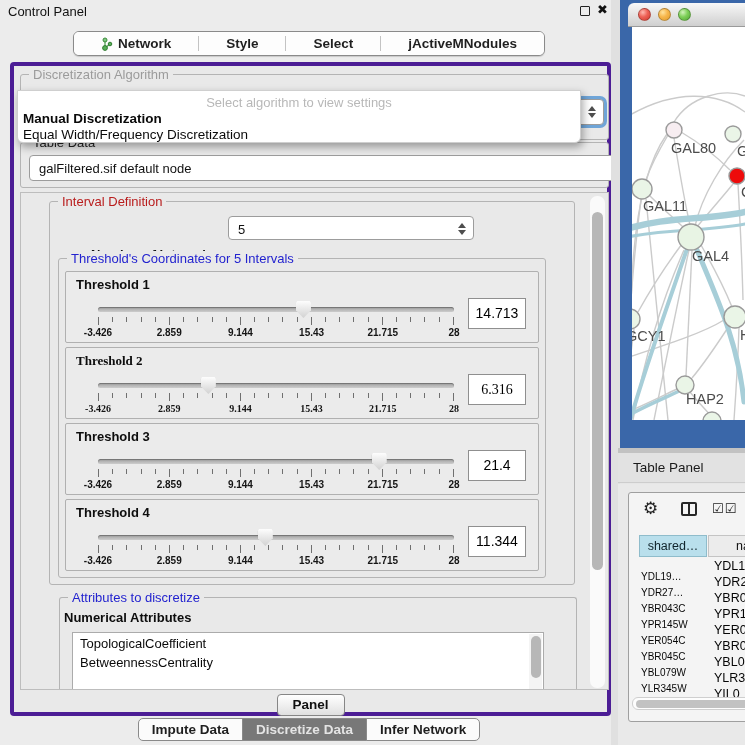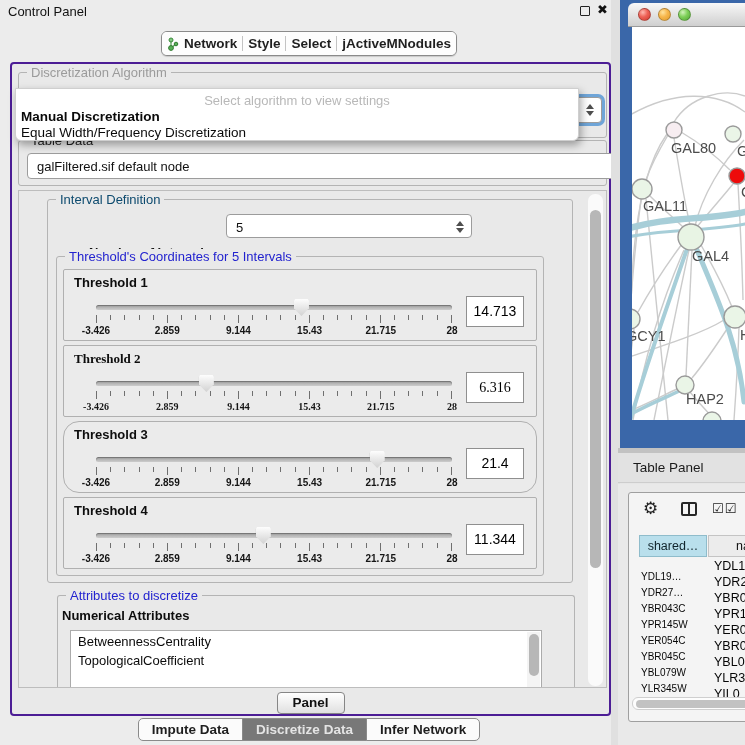--- a/index.html
+++ b/index.html
@@ -9,31 +9,31 @@
 
   
   .control-panel{position:absolute;left:0;top:0;width:618px;height:745px;background:#ececec;}
   .titlebar{position:absolute;left:0;top:0;width:100%;height:22px;}
   .titlebar .title{position:absolute;left:8px;top:4px;font-size:13px;color:#111;}
   .float-ic{position:absolute;left:580px;top:6px;width:10px;height:10px;border:1.5px solid #222;border-radius:1px;}
   .close-ic{position:absolute;left:597px;top:2px;font-size:13px;font-weight:bold;color:#111;}
 
   .tabrow{position:absolute;left:0;top:31px;width:618px;display:flex;justify-content:center;}
   .tabbox{display:inline-flex;align-items:stretch;border:1px solid #8a8a8a;border-radius:6px;background:#fdfdfd;overflow:hidden;height:25px;box-shadow:0 1px 1px rgba(0,0,0,.15);}
-  .tab{display:flex;align-items:center;gap:5px;padding:0 5px;font-size:13.5px;font-weight:bold;color:#1f1f1f;background:#fdfdfd;}
+  .tab{display:flex;align-items:center;gap:5px;padding:0 27px;font-size:13.5px;font-weight:bold;color:#1f1f1f;background:#fdfdfd;}
   .tab.sel{background:#757575;color:#e6e6e6;}
   .tabsep{width:1px;background:#c3c3c3;margin:4px 0;}
 
-  .outer-panel{position:absolute;left:10px;top:62px;width:601px;height:654px;background:#e9e9e9;border:2px solid #4c1d95;border-radius:4px;}
+  .outer-panel{position:absolute;left:10px;top:62px;width:601px;height:654px;background:#e9e9e9;border:4px solid #4c1d95;border-radius:4px;}
 
   .group{position:absolute;border:1px solid #b4b4b4;border-radius:3px;background:#e9e9e9;}
   .legend{position:absolute;top:-8px;left:8px;background:#e9e9e9;padding:0 4px;font-size:13px;}
   .legend.gray{color:#9b9b9b;}
   .legend.dark{color:#222;}
-  .legend.green{color:#0c4a6e;}
+  .legend.green{color:#b91c1c;}
   .legend.blue{color:#2323cf;}
 
   .combo{position:relative;background:#fff;border:1px solid #9c9c9c;border-radius:4px;height:26px;}
   .combo .val{position:absolute;left:9px;top:5px;font-size:13px;color:#111;white-space:nowrap;}
   .spin{position:absolute;right:7px;top:6px;display:flex;flex-direction:column;gap:2px;align-items:center;}
   .spin .up{width:0;height:0;border-left:4px solid transparent;border-right:4px solid transparent;border-bottom:5px solid #4e4e4e;}
   .spin .dn{width:0;height:0;border-left:4px solid transparent;border-right:4px solid transparent;border-top:5px solid #4e4e4e;}
   .combo.ghost{box-shadow:0 0 0 3px #6fa5d8;}
 
   .popup{position:absolute;left:3px;top:24px;width:564px;height:53px;background:#fff;border:1px solid #cfcfcf;
@@ -284,21 +284,21 @@
                       <span style="left: 20%;">2.859</span>
                       <span style="left: 40%;">9.144</span>
                       <span style="left: 60%;">15.43</span>
                       <span style="left: 80%;">21.715</span>
                       <span style="left: 100%;">28</span>
                     </div>
                     <div class="handle" style="left: calc(31% - 7.5px);"></div>
                   </div>
                   <div class="tvalue">6.316</div>
                 </div>
-                <div class="tcard" style="top: 164px; border-radius: 16px;">
+                <div class="tcard" style="top: 164px;">
                   <div class="tlabel">Threshold 3</div>
                   <div class="slider">
                     <div class="track"></div>
                     <div class="ticks">
                       <i class="major"></i>
                       <i></i>
                       <i></i>
                       <i></i>
                       <i></i>
                       <i class="major"></i>
@@ -381,22 +381,22 @@
                 </div>
               </div>
           </div>
         </div>
 
         <div class="group" style="left:38px;top:404px;width:518px;height:96px;border-bottom:none;">
           <span class="legend blue">Attributes to discretize</span>
           <div class="attrs-heading">Numerical Attributes</div>
           <div class="listbox">
             <ul id="attr-list">
+                <li>TopologicalCoefficient</li>
                 <li>BetweennessCentrality</li>
-                <li>TopologicalCoefficient</li>
               </ul>
             <div class="lscroll">
                 <div class="thumb"></div>
               </div>
           </div>
         </div>
 
         <div class="vscroll">
             <div class="thumb"></div>
           </div>

